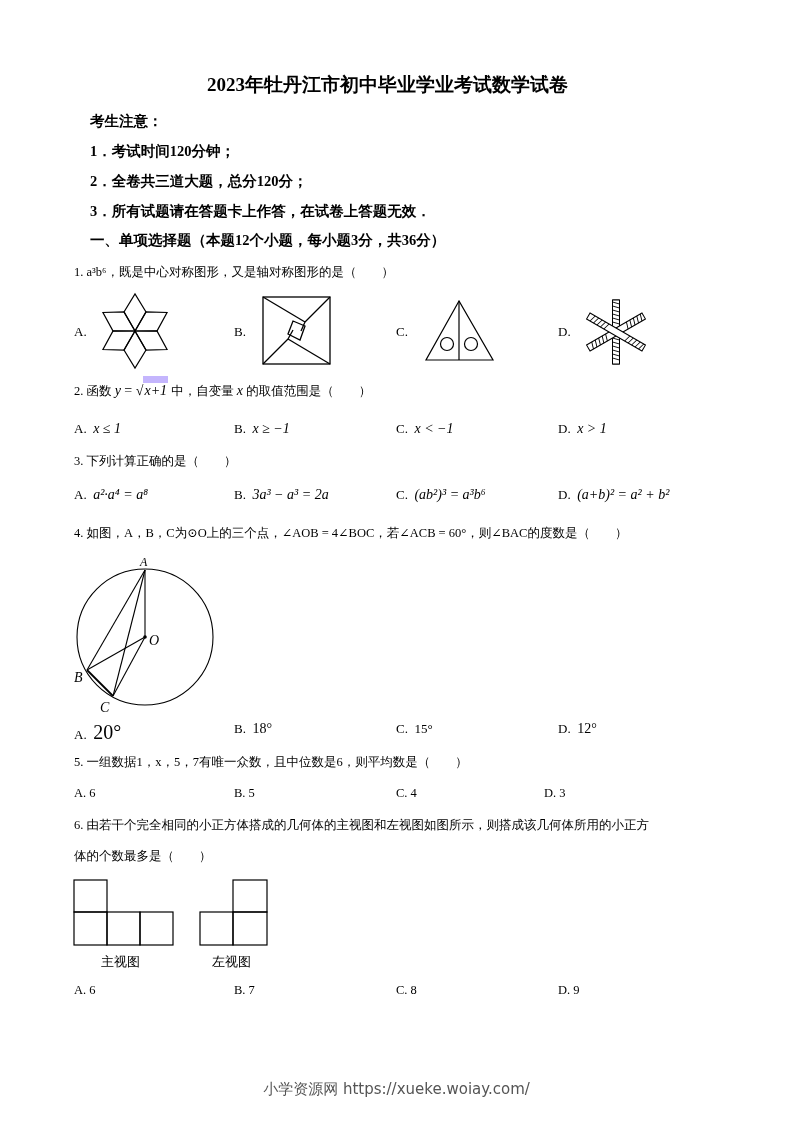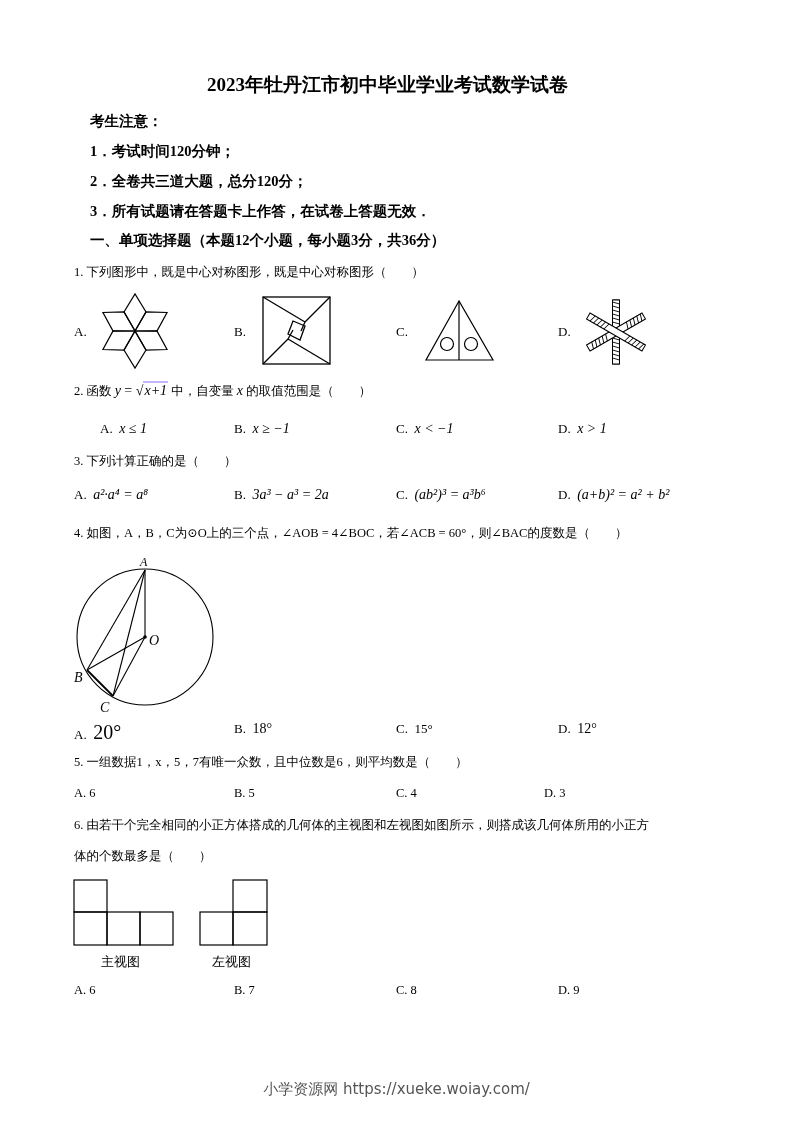--- a/index.html
+++ b/index.html
@@ -8,36 +8,36 @@
   .abs { position: absolute; white-space: nowrap; }
   .title { left: 0; width: 775px; text-align: center; top: 72px; font-size: 19px; font-weight: bold; }
   .bold { font-weight: bold; font-size: 14.5px; margin-left: 16px; }
   .q { font-size: 12.5px; }
   .opt { font-size: 13px; }
   .math { font-style: italic; font-size: 14px; }
   .footer { left: 0; width: 793px; text-align: center; top: 1080px; font-size: 15px;
             color: #555; font-family: "DejaVu Sans", sans-serif; }
   svg { position: absolute; overflow: visible; }
   .lbl { font-size: 12px; }
-  .sqrt { border-top: 2px solid #c4b5fd; padding: 0 1px; }
+  .sqrt { border-top: 7px solid #c4b5fd; padding: 0 1px; }
 </style>
 </head>
 <body>
 
 <div class="abs title">2023年牡丹江市初中毕业学业考试数学试卷</div>
 
 <div class="abs bold" style="left:74px; top:112px;">考生注意：</div>
 <div class="abs bold" style="left:74px; top:142px;">1．考试时间120分钟；</div>
 <div class="abs bold" style="left:74px; top:172px;">2．全卷共三道大题，总分120分；</div>
 <div class="abs bold" style="left:74px; top:202px;">3．所有试题请在答题卡上作答，在试卷上答题无效．</div>
 <div class="abs bold" style="left:74px; top:231px;">一、单项选择题（本题12个小题，每小题3分，共36分）</div>
 
 <div class="abs q" style="left:74px; top:264px;">
   <span>1.</span>
-  <span>下列图形中，既是中心对称图形，既是中心对称图形（　　）</span>
+  <span>a³b⁶，既是中心对称图形，又是轴对称图形的是（　　）</span>
 </div>
 <div class="abs opt" style="left:74px; top:324px;">A.</div>
 <div class="abs opt" style="left:234px; top:324px;">B.</div>
 <div class="abs opt" style="left:396px; top:324px;">C.</div>
 <div class="abs opt" style="left:558px; top:324px;">D.</div>
 
 <svg style="left:0; top:0;" width="793" height="400">
   <g fill="none" stroke="#000" stroke-width="1.2">
 
     <g transform="translate(135,331)">
@@ -132,21 +132,21 @@
 </svg>
 
 <div class="abs q" style="left:74px; top:383px;">
   <span>2.</span>
   <span>函数</span>
   <span class="math"><span>y</span><span style="font-style:normal"> = </span><span style="font-style:normal;">√</span><span class="sqrt">x+1</span></span>
   <span>中，自变量</span>
   <span class="math">x</span>
   <span>的取值范围是（　　）</span>
 </div>
-<div class="abs opt" style="left:74px; top:421px;margin-left:26px;"><span>A.</span>&nbsp;&nbsp;<span class="math">x ≤ 1</span></div>
+<div class="abs opt" style="left:74px; top:421px;"><span>A.</span>&nbsp;&nbsp;<span class="math">x ≤ 1</span></div>
 <div class="abs opt" style="left:234px; top:421px;"><span>B.</span>&nbsp;&nbsp;<span class="math">x ≥ −1</span></div>
 <div class="abs opt" style="left:396px; top:421px;"><span>C.</span>&nbsp;&nbsp;<span class="math">x &lt; −1</span></div>
 <div class="abs opt" style="left:558px; top:421px;"><span>D.</span>&nbsp;&nbsp;<span class="math">x &gt; 1</span></div>
 
 <div class="abs q" style="left:74px; top:453px;">
   <span>3.</span>
   <span>下列计算正确的是（　　）</span>
 </div>
 <div class="abs opt" style="left:74px; top:487px;"><span>A.</span>&nbsp;&nbsp;<span class="math">a²·a⁴ = a⁸</span></div>
 <div class="abs opt" style="left:234px; top:487px;"><span>B.</span>&nbsp;&nbsp;<span class="math">3a³ − a³ = 2a</span></div>

